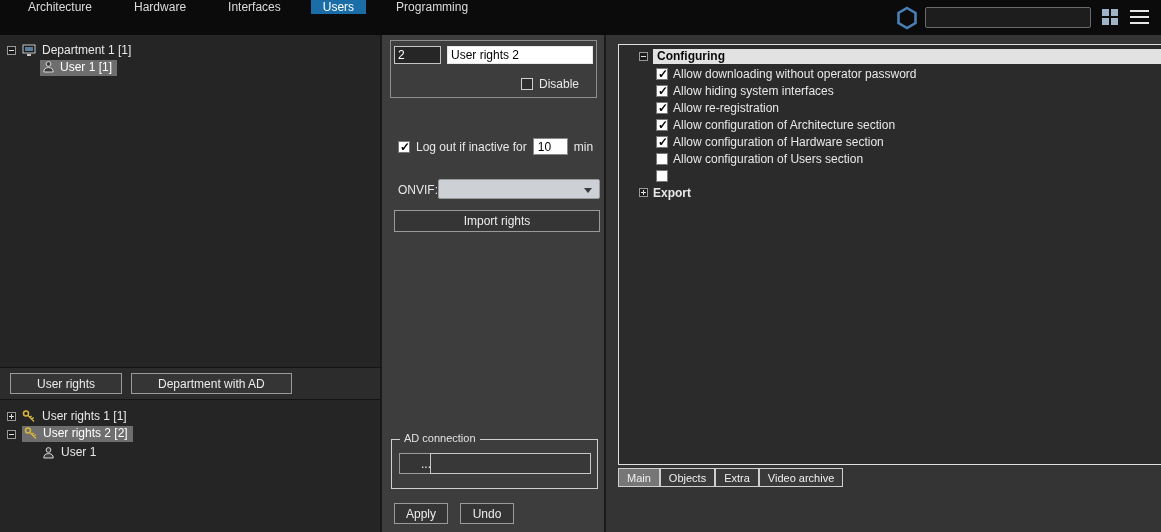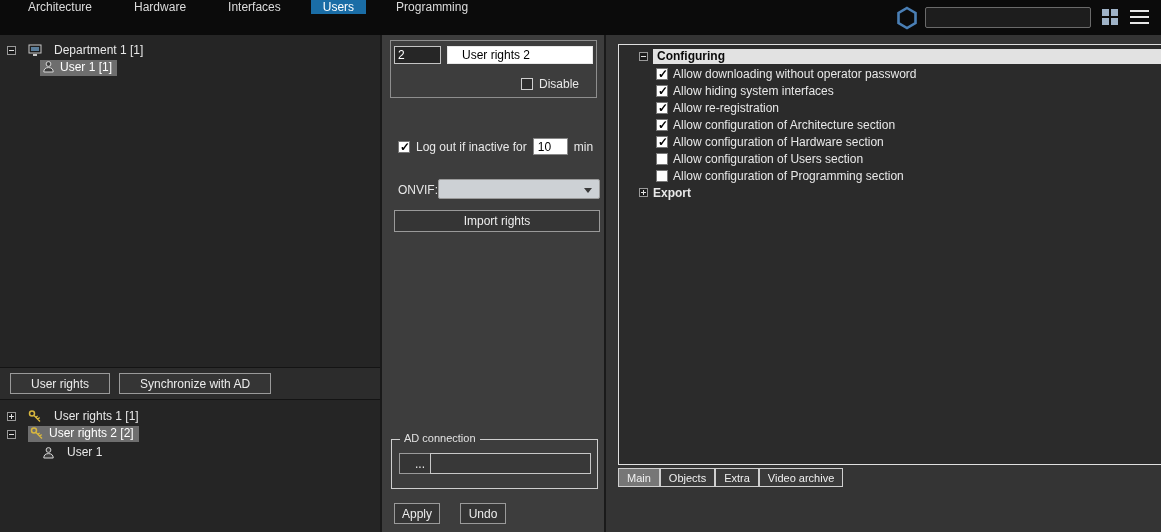--- a/index.html
+++ b/index.html
@@ -23,41 +23,41 @@
   .burger i{height:2px;background:#e8e8e8;display:block}
 
   
   .xbox{width:9px;height:9px;border:1px solid #9a9a9a;background:#1c1c1c;position:relative;flex:0 0 auto}
   .xbox::before{content:"";position:absolute;left:1px;right:1px;top:3px;height:1px;background:#e0e0e0}
   .xbox.plus::after{content:"";position:absolute;top:1px;bottom:1px;left:3px;width:1px;background:#e0e0e0}
   .cb{width:12px;height:12px;background:#fff;border:1px solid #777;position:relative;flex:0 0 auto}
   .cb.dark{background:#2e2e2e;border:1px solid #cfcfcf}
   .cb.checked::after{content:"\2713";position:absolute;left:1px;top:-2px;font-size:12px;font-weight:bold;color:#000;line-height:14px}
   .btn{height:21px;background:#353535;border:1px solid #9a9a9a;color:#ececec;font-size:12px;
-       padding:0 20px;font-family:"Liberation Sans",sans-serif;cursor:default;display:inline-flex;align-items:center;justify-content:center}
+       padding:0 26px;font-family:"Liberation Sans",sans-serif;cursor:default;display:inline-flex;align-items:center;justify-content:center}
   .ticon{display:inline-flex;flex:0 0 auto}
 
   
   .left-panel{position:absolute;left:0;top:35px;width:380px;bottom:0;background:#252525}
   .tree-top{position:absolute;left:0;top:0;width:100%;height:332px;padding-top:6px}
   .btnbar{position:absolute;left:0;top:332px;width:100%;height:33px;background:#2c2c2c;
           border-top:1px solid #141414;border-bottom:1px solid #141414;display:flex;align-items:center;gap:9px;padding:0 10px}
   .tree-bottom{position:absolute;left:0;top:365px;width:100%;bottom:0;padding-top:7px}
-  .trow{display:flex;align-items:center;height:18px;gap:12px;padding-left:7px}
+  .trow{display:flex;align-items:center;height:18px;gap:6px;padding-left:7px}
   .trow.child1{padding-left:40px}
   .trow.child2{padding-left:42px}
   .sel{background:#6e6e6e;display:flex;gap:5px;padding:0 5px 0 2px;height:16px;color:#fff}
 
   
   .mid-panel{position:absolute;left:382px;top:35px;width:222px;bottom:0;background:#3d3d3d}
   .head-group{position:absolute;left:8px;top:5px;width:207px;height:58px;border:1px solid #8e8e8e}
   .id-input{position:absolute;left:3px;top:5px;width:47px;height:18px;background:#262626;border:1px solid #c4c4c4;
             color:#fff;padding:0 3px;font-family:"Liberation Sans",sans-serif;font-size:12px;outline:none}
   .name-input{position:absolute;left:56px;top:5px;width:146px;height:18px;background:#fff;border:1px solid #e8e8e8;
-              color:#000;padding:0 14px;font-family:"Liberation Sans",sans-serif;font-size:12px;outline:none}
+              color:#000;padding:0 3px;font-family:"Liberation Sans",sans-serif;font-size:12px;outline:none}
   .disable-row{position:absolute;left:130px;top:36px;display:flex;align-items:center;gap:6px}
   .logout-row{position:absolute;left:16px;top:103px;width:200px;display:flex;align-items:center;gap:6px}
   .small-input{width:35px;height:17px;background:#fff;border:1px solid #888;color:#000;padding:0 4px;
                font-family:"Liberation Sans",sans-serif;font-size:12px;outline:none}
   .onvif-label{position:absolute;left:16px;top:148px}
   .combo{position:absolute;left:56px;top:144px;width:162px;height:20px;background:#cdd1d5;border:1px solid #9a9a9a;border-radius:2px}
   .combo::after{content:"";position:absolute;right:7px;top:8px;border-left:4px solid transparent;border-right:4px solid transparent;border-top:5px solid #3a3a3a}
   .import-btn{position:absolute;left:12px;top:175px;width:206px;height:22px}
   .ad-group{position:absolute;left:9px;top:404px;width:207px;height:50px;border:1px solid #cfcfcf}
   .ad-title{position:absolute;left:8px;top:-8px;background:#3d3d3d;padding:0 4px;font-size:11px;color:#e2e2e2}
@@ -134,21 +134,21 @@
                 <path d="M1.8 12 Q1.8 7.6 6.5 7.6 Q11.2 7.6 11.2 12 Z" fill="#3c3c3c" stroke="#d8d8d8"></path>
               </svg>
           </span>
           <span class="tlabel">User 1 [1]</span>
         </span>
       </div>
     </div>
 
     <div class="btnbar">
       <button class="btn">User rights</button>
-      <button class="btn">Synchronize with AD</button>
+      <button class="btn">Department with AD</button>
     </div>
 
     <div class="tree-bottom">
       <div class="trow">
         <span class="xbox plus"></span>
         <span class="ticon">
           <svg width="14" height="14" viewBox="0 0 14 14">
               <circle cx="4" cy="4.5" r="2.5" fill="none" stroke="#d8b73e" stroke-width="1.5"></circle>
               <path d="M6 6.5 L12 12.5 M9.8 10.3 L11.6 8.5 M8 8.5 L9.6 6.9" stroke="#d8b73e" stroke-width="1.3" fill="none"></path>
             </svg>
@@ -241,21 +241,20 @@
       <div class="rrow indent">
         <span class="cb checked"></span>
         <span class="rlabel">Allow configuration of Hardware section</span>
       </div>
       <div class="rrow indent">
         <span class="cb"></span>
         <span class="rlabel">Allow configuration of Users section</span>
       </div>
       <div class="rrow indent">
         <span class="cb"></span>
-        <span class="rlabel">Allow configuration of Programming section</span>
       </div>
 
       <div class="rrow bold">
         <span class="xbox plus"></span>
         <span class="rlabel">Export</span>
       </div>
     </div>
 
     <div class="tabstrip">
       <div class="btab active">Main</div>

